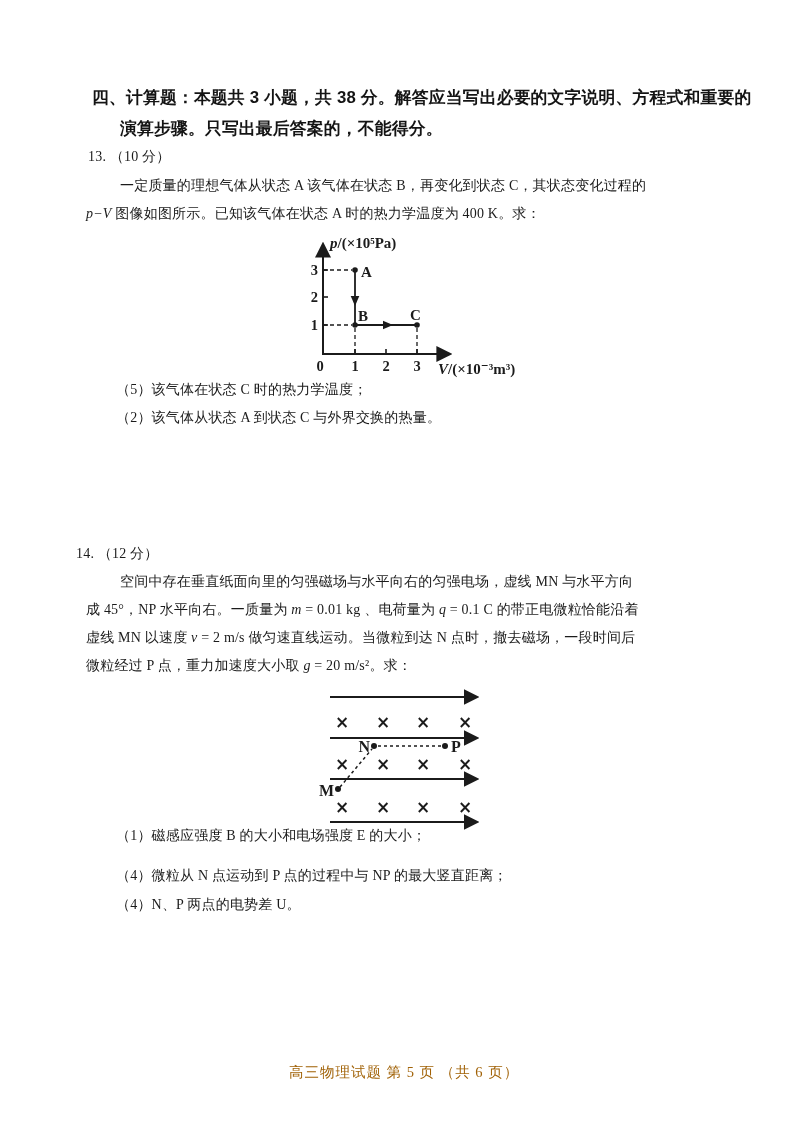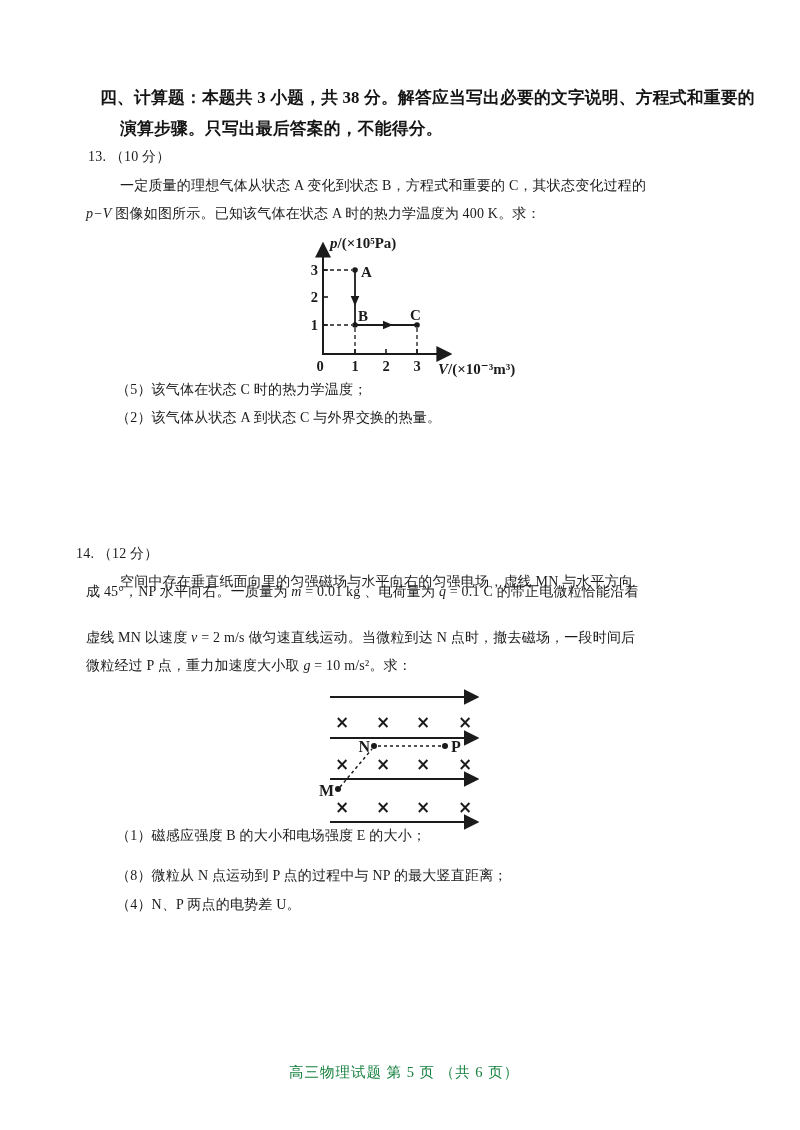--- a/index.html
+++ b/index.html
@@ -14,30 +14,30 @@
     font-weight:700;font-size:16.8px;letter-spacing:0.2px;color:#141414;
   }
   .body-text{font-size:14px;letter-spacing:0.2px;}
   .it{font-style:italic;}
   svg text{font-family:"Liberation Serif","DejaVu Serif",serif;fill:#1b1b1b;}
   .axis-label{font-size:15px;font-weight:700;}
   .tick-label{font-size:14.5px;font-weight:700;}
   .pt-label{font-size:15px;font-weight:700;}
   .cross{font-family:"DejaVu Sans","Liberation Sans",sans-serif;font-size:17px;font-weight:700;}
   .fd-label{font-size:16px;font-weight:700;}
-  .footer{font-size:14.5px;color:#15803d;letter-spacing:1px;padding-left:8px;}
+  .footer{font-size:14.5px;color:#a16207;letter-spacing:1px;padding-left:8px;}
 </style>
 </head>
 <body>
 
-<div class="abs hdr" style="left:100px;top:86px;font-family:Liberation Serif, serif;">四、计算题：本题共 3 小题，共 38 分。解答应当写出必要的文字说明、方程式和重要的</div>
+<div class="abs hdr" style="left:92px;top:86px;">四、计算题：本题共 3 小题，共 38 分。解答应当写出必要的文字说明、方程式和重要的</div>
 <div class="abs hdr" style="left:120px;top:117px;">演算步骤。只写出最后答案的，不能得分。</div>
 
 <div class="abs body-text" style="left:88px;top:148px;">13. （10 分）</div>
-<div class="abs body-text" style="left:120px;top:177px;">一定质量的理想气体从状态 A 变化到状态 B，方程式和重要的 C，其状态变化过程的</div>
+<div class="abs body-text" style="left:120px;top:177px;">一定质量的理想气体从状态 A 该气体在状态 B，再变化到状态 C，其状态变化过程的</div>
 <div class="abs body-text" style="left:86px;top:205px;"><span class="it">p−V</span><span> 图像如图所示。已知该气体在状态 A 时的热力学温度为 400 K。求：</span></div>
 
 <svg class="abs" style="left:280px;top:228px;" width="268" height="156" viewBox="0 0 268 156">
   <defs>
     <marker id="ah" viewBox="0 0 10 10" refX="8.5" refY="5" markerWidth="8" markerHeight="8" orient="auto">
       <path d="M0,0 L10,5 L0,10 z" fill="#1b1b1b"></path>
     </marker>
   </defs>
 
   <line x1="43" y1="127" x2="43" y2="16" stroke="#1b1b1b" stroke-width="2" marker-end="url(#ah)"></line>
@@ -77,23 +77,23 @@
   <text class="pt-label" x="81" y="49">A</text>
   <text class="pt-label" x="78" y="93">B</text>
   <text class="pt-label" x="130" y="92">C</text>
 </svg>
 
 <div class="abs body-text" style="left:116px;top:381px;">（5）该气体在状态 C 时的热力学温度；</div>
 <div class="abs body-text" style="left:116px;top:409px;">（2）该气体从状态 A 到状态 C 与外界交换的热量。</div>
 
 <div class="abs body-text" style="left:76px;top:545px;">14. （12 分）</div>
 <div class="abs body-text" style="left:120px;top:573px;">空间中存在垂直纸面向里的匀强磁场与水平向右的匀强电场，虚线 MN 与水平方向</div>
-<div class="abs body-text" style="left:86px;top:583px;"><span>成 45°，NP 水平向右。一质量为 </span><span class="it">m</span><span> = 0.01 kg 、电荷量为 </span><span class="it">q</span><span> = 0.1 C 的带正电微粒恰能沿着</span></div>
+<div class="abs body-text" style="left:86px;top:601px;"><span>成 45°，NP 水平向右。一质量为 </span><span class="it">m</span><span> = 0.01 kg 、电荷量为 </span><span class="it">q</span><span> = 0.1 C 的带正电微粒恰能沿着</span></div>
 <div class="abs body-text" style="left:86px;top:629px;"><span>虚线 MN 以速度 </span><span class="it">v</span><span> = 2 m/s 做匀速直线运动。当微粒到达 N 点时，撤去磁场，一段时间后</span></div>
-<div class="abs body-text" style="left:86px;top:657px;"><span>微粒经过 P 点，重力加速度大小取 </span><span class="it">g</span><span> = 10 m/s²。求：</span></div>
+<div class="abs body-text" style="left:86px;top:657px;"><span>微粒经过 P 点，重力加速度大小取 </span><span class="it">g</span><span> = 20 m/s²。求：</span></div>
 
 <svg class="abs" style="left:280px;top:688px;" width="260" height="152" viewBox="0 0 260 152">
   <defs>
     <marker id="ah2" viewBox="0 0 10 10" refX="8.5" refY="5" markerWidth="7" markerHeight="7" orient="auto">
       <path d="M0,0 L10,5 L0,10 z" fill="#1b1b1b"></path>
     </marker>
   </defs>
 
   <line x1="50" y1="9" x2="197" y2="9" stroke="#1b1b1b" stroke-width="2.2" marker-end="url(#ah2)"></line>
   <line x1="50" y1="50" x2="197" y2="50" stroke="#1b1b1b" stroke-width="2.2" marker-end="url(#ah2)"></line>
@@ -119,16 +119,16 @@
   <circle cx="94" cy="58" r="3" fill="#1b1b1b"></circle>
   <circle cx="165" cy="58" r="3" fill="#1b1b1b"></circle>
   <circle cx="58" cy="101" r="3" fill="#1b1b1b"></circle>
 
   <text class="fd-label" text-anchor="end" x="90" y="64">N</text>
   <text class="fd-label" text-anchor="start" x="171" y="64">P</text>
   <text class="fd-label" text-anchor="end" x="54" y="108">M</text>
 </svg>
 
 <div class="abs body-text" style="left:116px;top:827px;">（1）磁感应强度 B 的大小和电场强度 E 的大小；</div>
-<div class="abs body-text" style="left:116px;top:867px;">（8）微粒从 N 点运动到 P 点的过程中与 NP 的最大竖直距离；</div>
+<div class="abs body-text" style="left:116px;top:867px;">（4）微粒从 N 点运动到 P 点的过程中与 NP 的最大竖直距离；</div>
 <div class="abs body-text" style="left:116px;top:896px;">（4）N、P 两点的电势差 U。</div>
 
 <div class="abs footer" style="left:0;right:0;top:1063px;text-align:center;">高三物理试题  第 5 页 （共 6 页）</div>
 
 </body></html>

